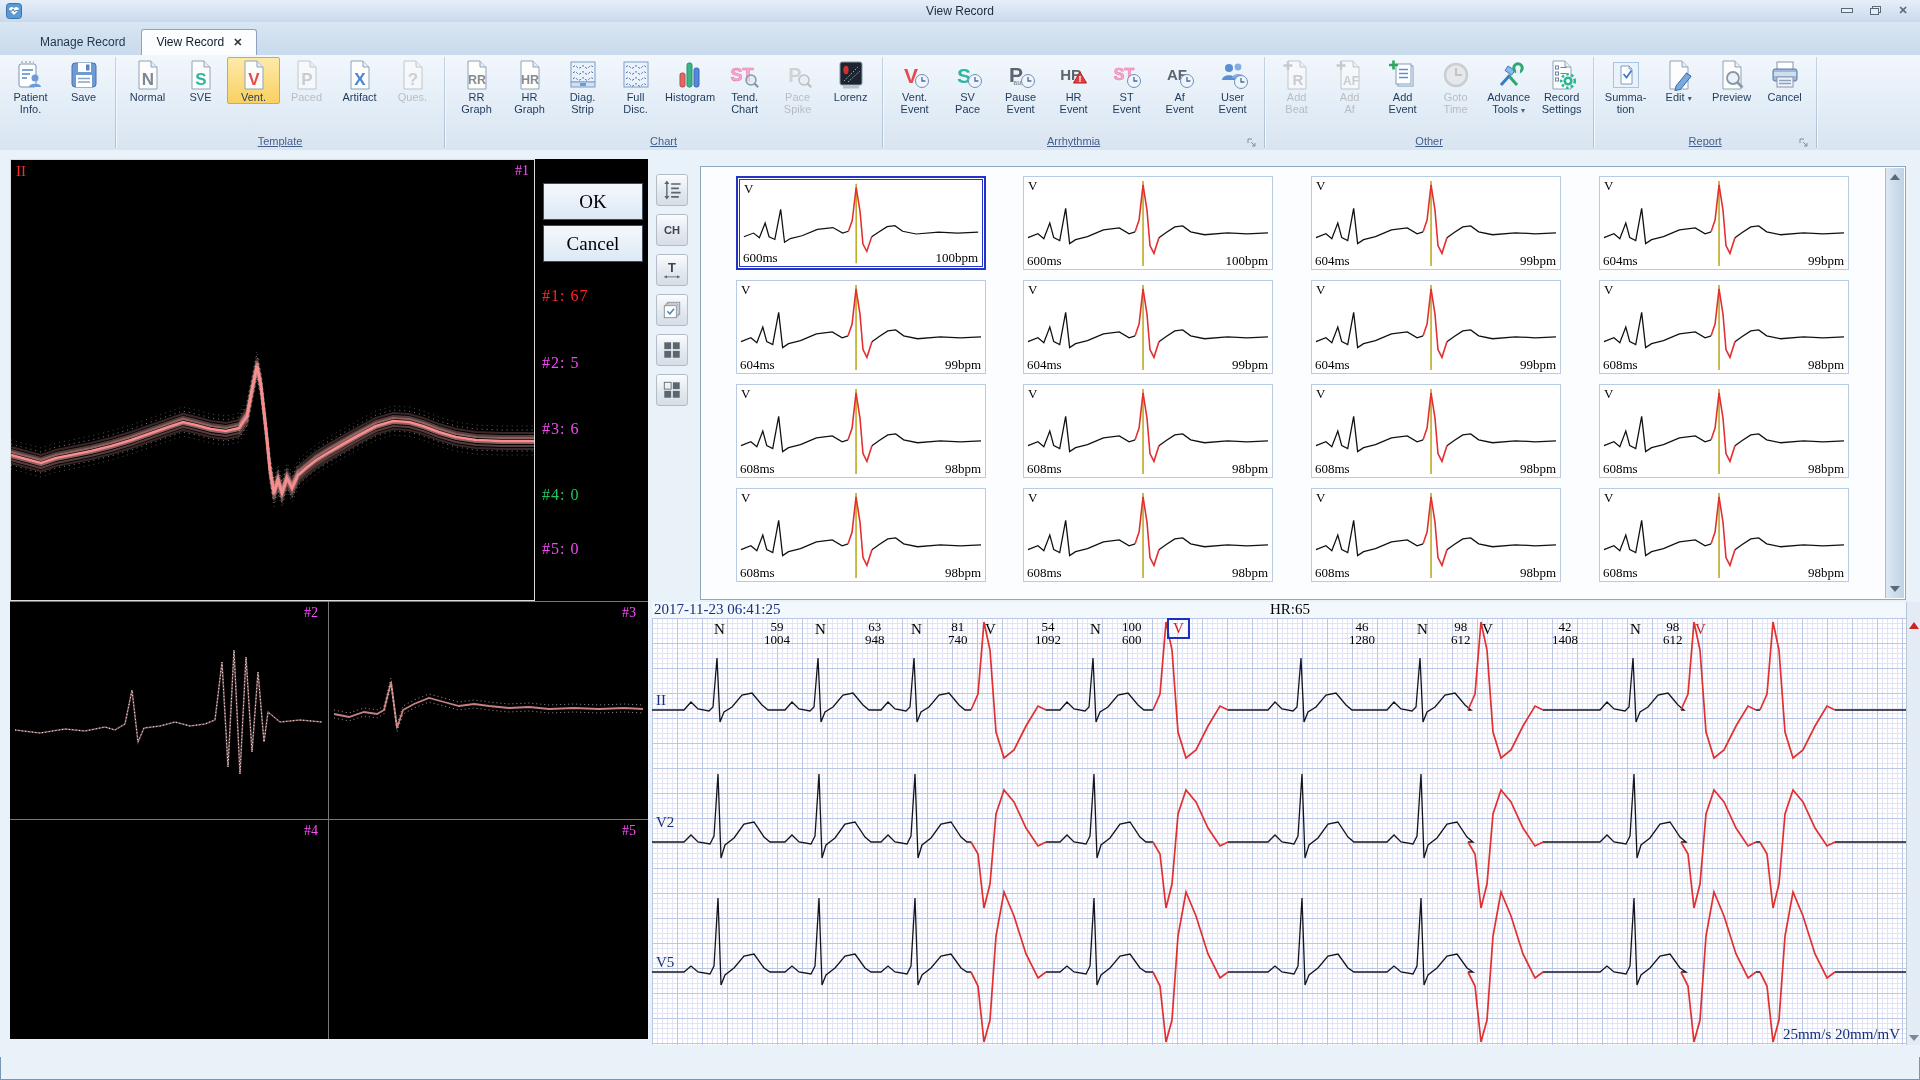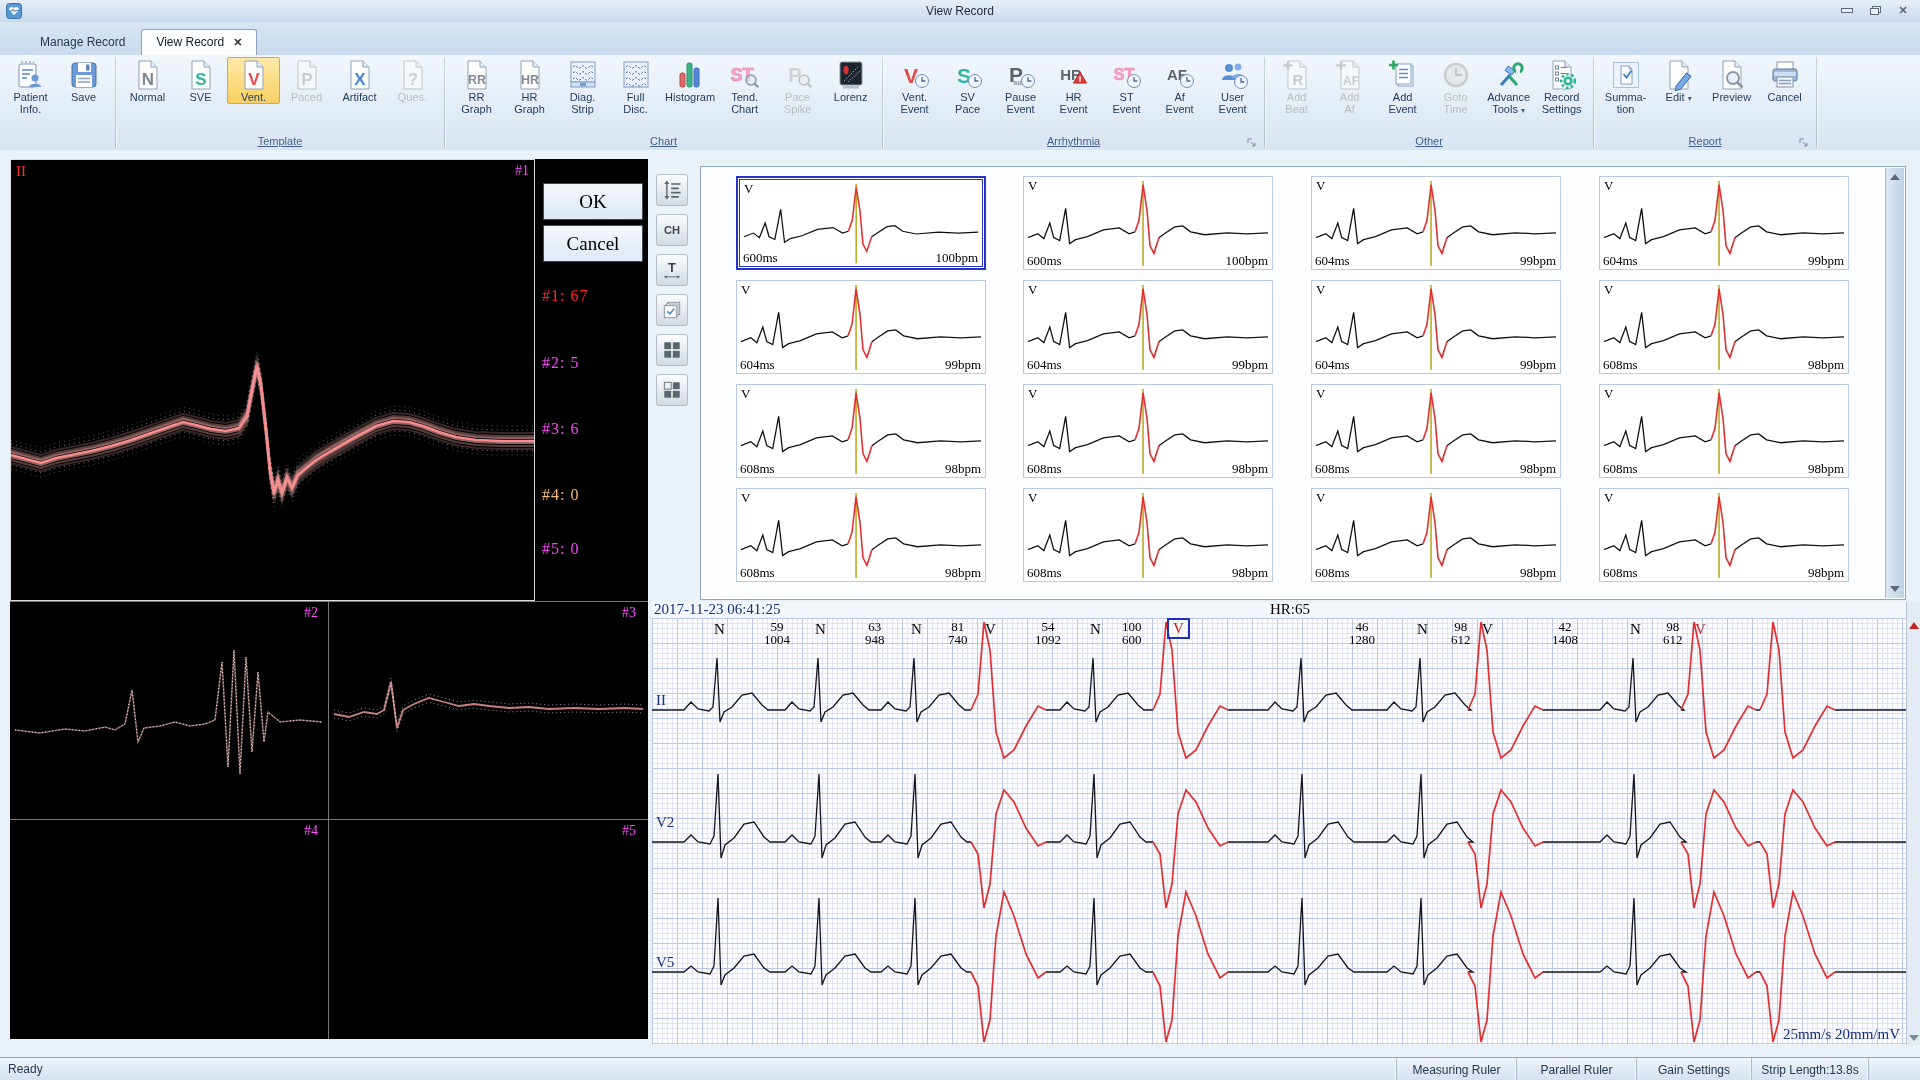--- a/index.html
+++ b/index.html
@@ -514,21 +514,21 @@
             <path d="M0,295 L15,299 L30,303 L45,298 L60,295 L80,291 L100,286 L120,280 L140,273 L160,266 L172,262 L185,265 L200,269 L215,271 L228,268 L236,256 L241,230 L246,206 L250,226 L255,270 L259,310 L263,333 L267,320 L271,333 L276,318 L281,328 L287,315 L295,308 L305,300 L318,292 L332,284 L348,275 L365,266 L382,261 L398,262 L412,266 L428,272 L445,277 L465,280 L490,281 L523,281" fill="none" stroke="#f98d8d" stroke-width="2.6"></path>
           </svg>
       </div>
       <div class="okcol">
         <div class="pbtn" style="top:24px;">OK</div>
         <div class="pbtn" style="top:66px;">Cancel</div>
         <div id="counts">
             <div class="cnt" style="top:128px;color:#ff2525;"><span>#1:</span> <span>67</span></div>
             <div class="cnt" style="top:195px;color:#f04cf0;"><span>#2:</span> <span>5</span></div>
             <div class="cnt" style="top:261px;color:#f04cf0;"><span>#3:</span> <span>6</span></div>
-            <div class="cnt" style="top:327px;color:#fdba74;"><span>#4:</span> <span>0</span></div>
+            <div class="cnt" style="top:327px;color:#22c55e;"><span>#4:</span> <span>0</span></div>
             <div class="cnt" style="top:381px;color:#f04cf0;"><span>#5:</span> <span>0</span></div>
           </div>
       </div>
       <div class="tline-h" style="left:0;top:442px;width:638px;"></div>
       <div class="tline-h" style="left:0;top:660px;width:638px;"></div>
       <div class="tline-v" style="left:318px;top:442px;height:438px;"></div>
       <div>
         <span class="hash" style="left:294px;top:446px;">#2</span>
         <svg id="q2svg" style="position:absolute;left:0;top:443px;" width="318" height="217" viewBox="0 0 318 217">
             <path d="M5,128 L30,131 L55,127 L75,129 L95,125 L105,128 L115,122 L122,88 L128,140 L134,126 L150,124 L165,120 L180,124 L195,122 L205,118 L212,60 L218,165 L224,48 L230,172 L236,55 L242,150 L248,70 L254,140 L258,110 L270,120 L290,118 L312,120" fill="none" stroke="#ffb0b0" stroke-opacity=".45" stroke-width="1.6"></path>
@@ -864,21 +864,13 @@
         <span class="leadlabel" style="top:336px;">V5</span>
         <span class="speedlabel">25mm/s 20mm/mV</span>
       </div>
       <div class="stripscroll">
         <span class="sarr up"></span>
         <span class="sarr down"></span>
       </div>
     </div>
   </div>
 
-  <div class="statusbar">
-    <span class="ready">Ready</span>
-    <div class="scell" style="left:1396px;">Measuring Ruler</div>
-    <div class="scell" style="left:1516px;">Parallel Ruler</div>
-    <div class="scell" style="left:1636px;width:114px;">Gain Settings</div>
-    <div class="scell" style="left:1751px;width:116px;">Strip Length:13.8s</div>
-    <div class="scell" style="left:1868px;width:51px;"></div>
-  </div>
 </div>
 
 </body></html>

